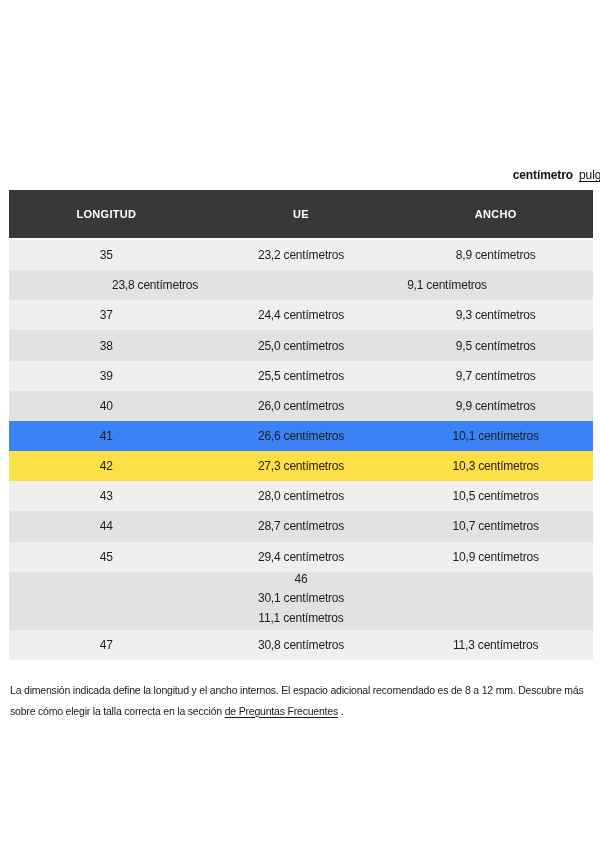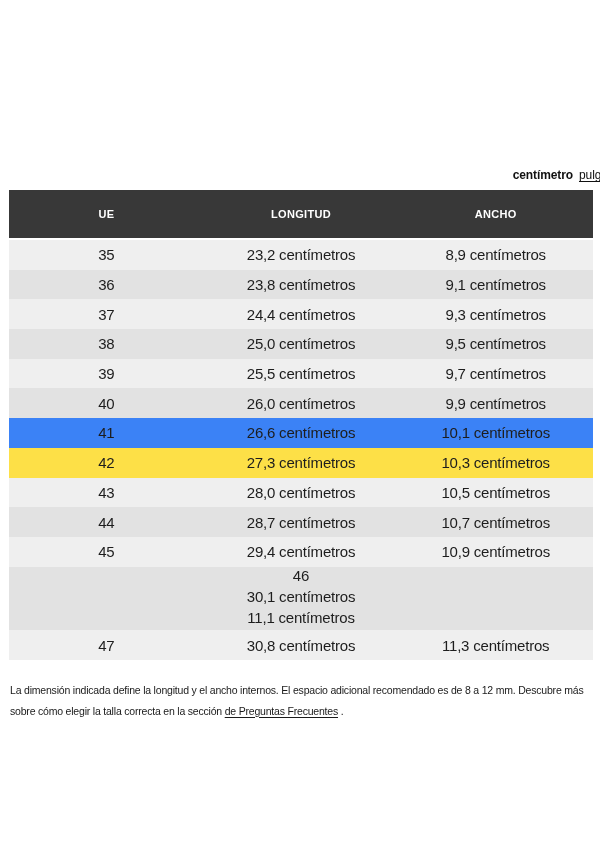--- a/index.html
+++ b/index.html
@@ -70,21 +70,21 @@
     height: 420px;
   }
   .trow {
     flex: 1 1 auto;
     display: flex;
     align-items: center;
   }
   .trow .cell {
     flex: 1 1 33.33%;
     text-align: center;
-    font-size: 15px;
+    font-size: 12px;
     letter-spacing: -0.2px;
     color: #1d1d1d;
   }
 
   
   .footnote {
     position: absolute;
     top: 669px;
     left: 10px;
     width: 582px;
@@ -104,32 +104,31 @@
 <body>
 
 <div class="canvas">
 
   <div class="unit-toggle">
     <span class="unit-selected">centímetro</span><span class="unit-link">pulgada</span>
   </div>
 
   <div class="size-table">
     <div class="size-table-header" style="background: rgb(56, 56, 56); color: rgb(255, 255, 255);">
+      <div class="hcell">LONGITUD</div>
       <div class="hcell">UE</div>
-      <div class="hcell">LONGITUD</div>
       <div class="hcell">ANCHO</div>
     </div>
     <div class="size-table-body">
         <div class="trow" style="background: rgb(239, 239, 239);">
       <div class="cell">35</div>
       <div class="cell">23,2 centímetros</div>
       <div class="cell">8,9 centímetros</div>
     </div>
         <div class="trow" style="background: rgb(226, 226, 226);">
-      <div class="cell">36</div>
       <div class="cell">23,8 centímetros</div>
       <div class="cell">9,1 centímetros</div>
     </div>
         <div class="trow" style="background: rgb(239, 239, 239);">
       <div class="cell">37</div>
       <div class="cell">24,4 centímetros</div>
       <div class="cell">9,3 centímetros</div>
     </div>
         <div class="trow" style="background: rgb(226, 226, 226);">
       <div class="cell">38</div>

